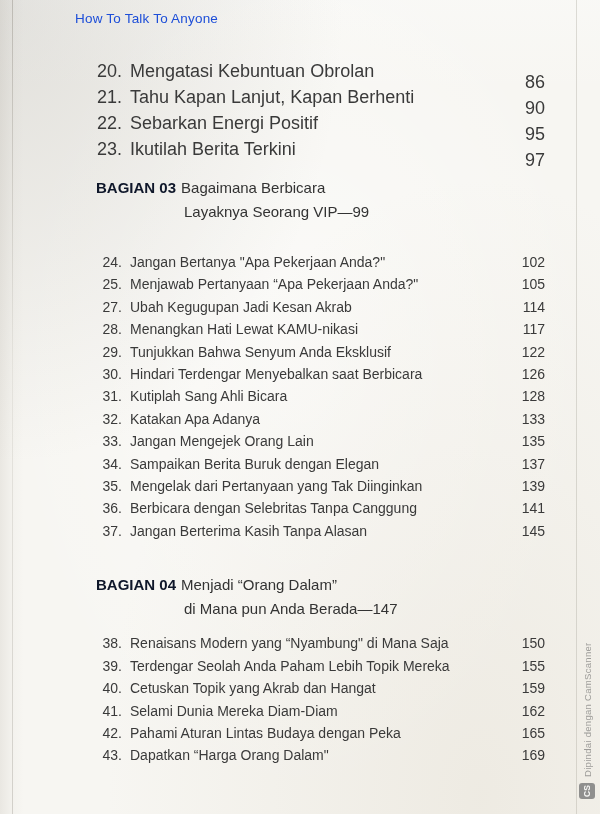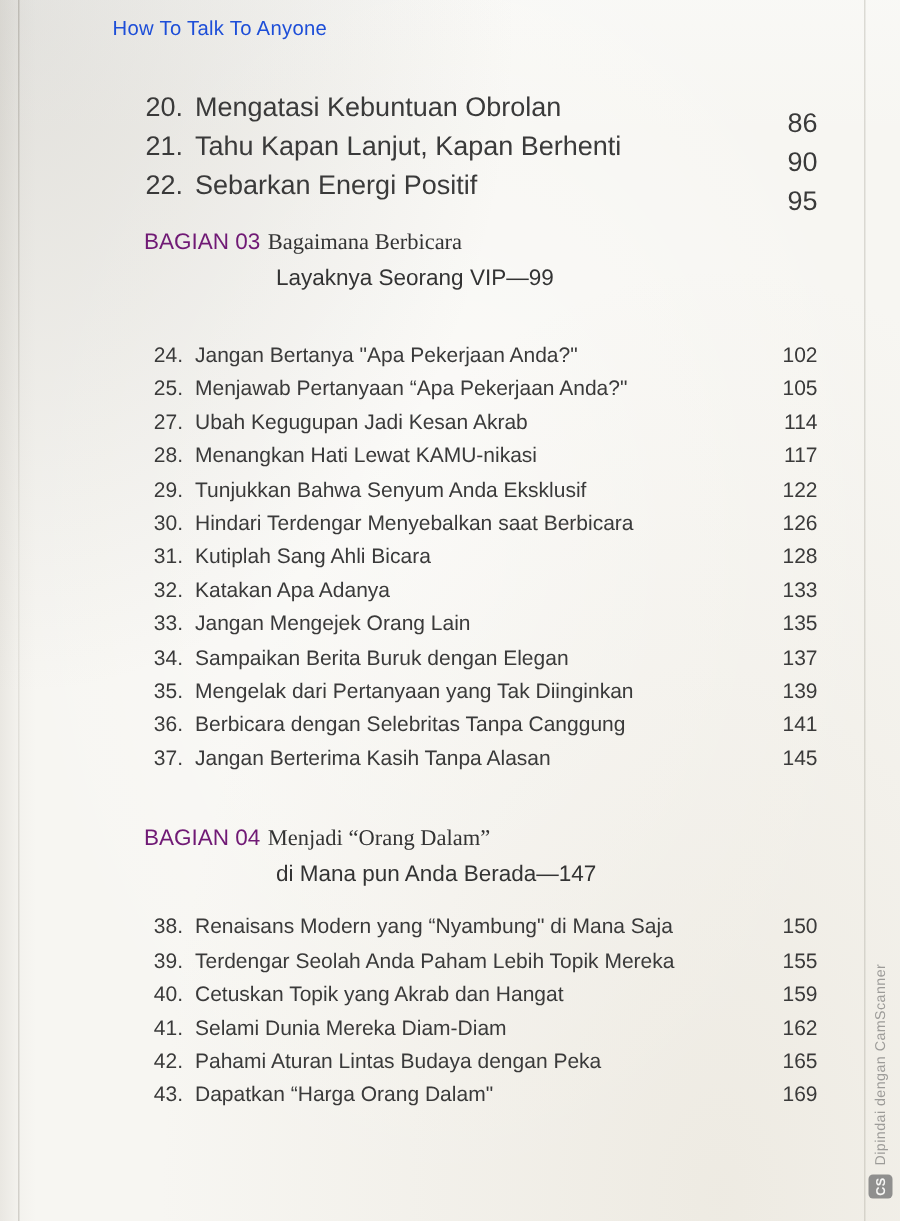--- a/index.html
+++ b/index.html
@@ -55,22 +55,22 @@
     font-size: 14px; line-height: 22.4px; white-space: nowrap;
   }
   .g0 .row { line-height: 26px; font-size: 18px; }
   .num { flex: none; width: 26px; text-align: right; margin-right: 8px; }
   .title { flex: 1; overflow: hidden; }
   .pagenum { flex: none; width: 40px; text-align: right; }
   .g0 .pagenum { transform: translateY(11px); }
 
   .section-heading { font-size: 15px; line-height: 24px; color: #333; }
   .section-line1 { white-space: nowrap; }
-  .section-label { font-weight: normal; color: #701a75; }
-  .section-title { margin-left: 5px; font-family: Liberation Serif, serif; }
+  .section-label { font-weight: bold; color: #0f172a; }
+  .section-title { margin-left: 5px; }
   .section-sub { padding-left: 88px; white-space: nowrap; }
 
   
   .watermark {
     position: absolute; top: 599px; right: 22px;
     width: 200px; height: 18px;
     transform-origin: top right; transform: rotate(-90deg);
     display: flex; align-items: center; gap: 6px;
   }
   .cs-badge {
@@ -104,20 +104,25 @@
   </div>
           <div class="row">
     <span class="num">21.</span>
     <span class="title">Tahu Kapan Lanjut, Kapan Berhenti</span>
     <span class="pagenum">90</span>
   </div>
           <div class="row">
     <span class="num">22.</span>
     <span class="title">Sebarkan Energi Positif</span>
     <span class="pagenum">95</span>
+  </div>
+          <div class="row">
+    <span class="num">23.</span>
+    <span class="title">Ikutilah Berita Terkini</span>
+    <span class="pagenum">97</span>
   </div>
         </div>
       </div>
       <div class="group-wrap g1">
         <div class="section-heading">
     <div class="section-line1">
       <span class="section-label">BAGIAN 03</span><span class="section-title">Bagaimana Berbicara</span>
     </div>
     <div class="section-sub">Layaknya Seorang VIP—99</div>
   </div>

